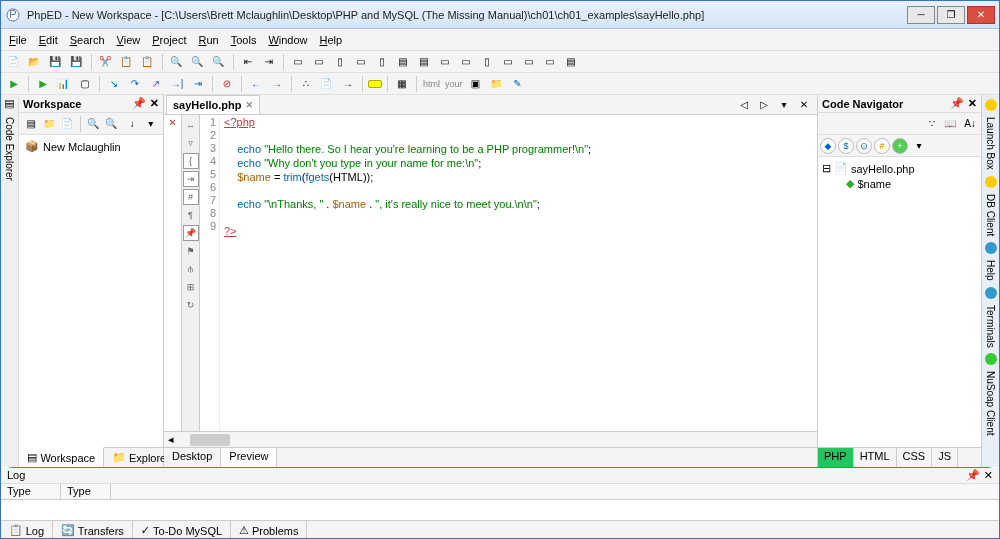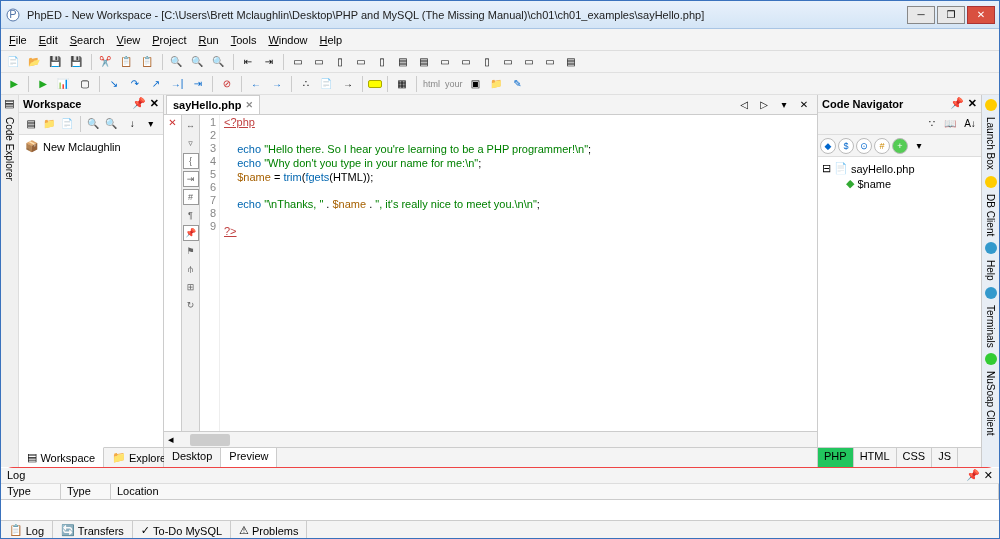--- a/index.html
+++ b/index.html
@@ -328,21 +328,20 @@
 <div class="log-panel">
   <div class="log-hd">
     <span>Log</span>
     <span style="flex:1"></span>
     <span>📌</span>
     <span style="margin-left:4px">✕</span>
   </div>
   <div class="log-cols">
     <div class="log-col" style="width:60px">Type</div>
     <div class="log-col" style="width:50px">Type</div>
-    <div class="log-col" style="flex:1">Location</div>
   </div>
   <div class="log-body"></div>
   <div class="bottom-tabs">
     <div class="bt-tab">
         <span>📋</span>
         <span>Log</span>
       </div>
     <div class="bt-tab">
         <span>🔄</span>
         <span>Transfers</span>

